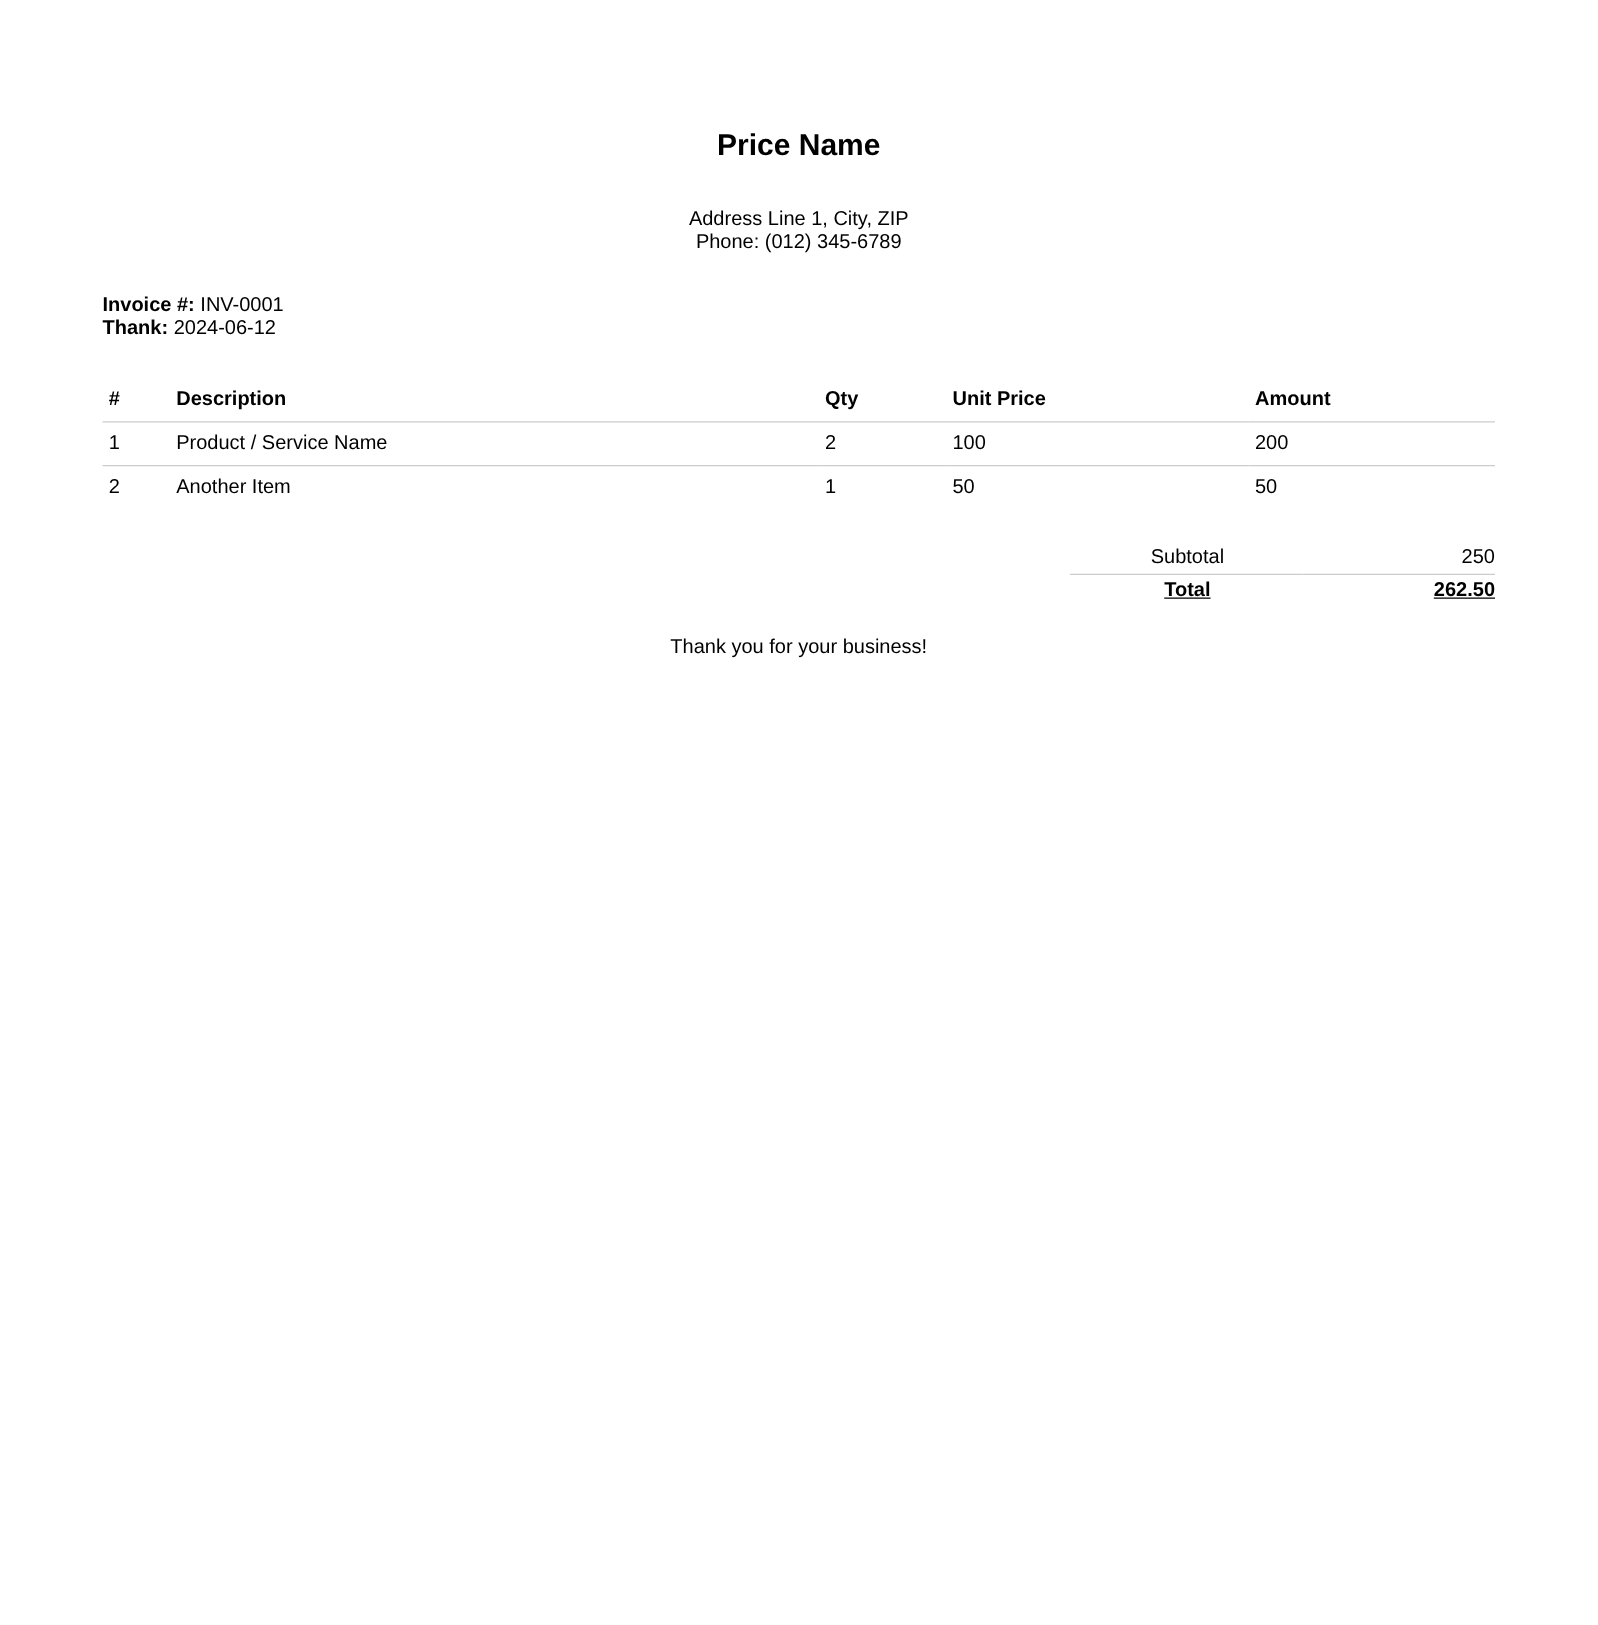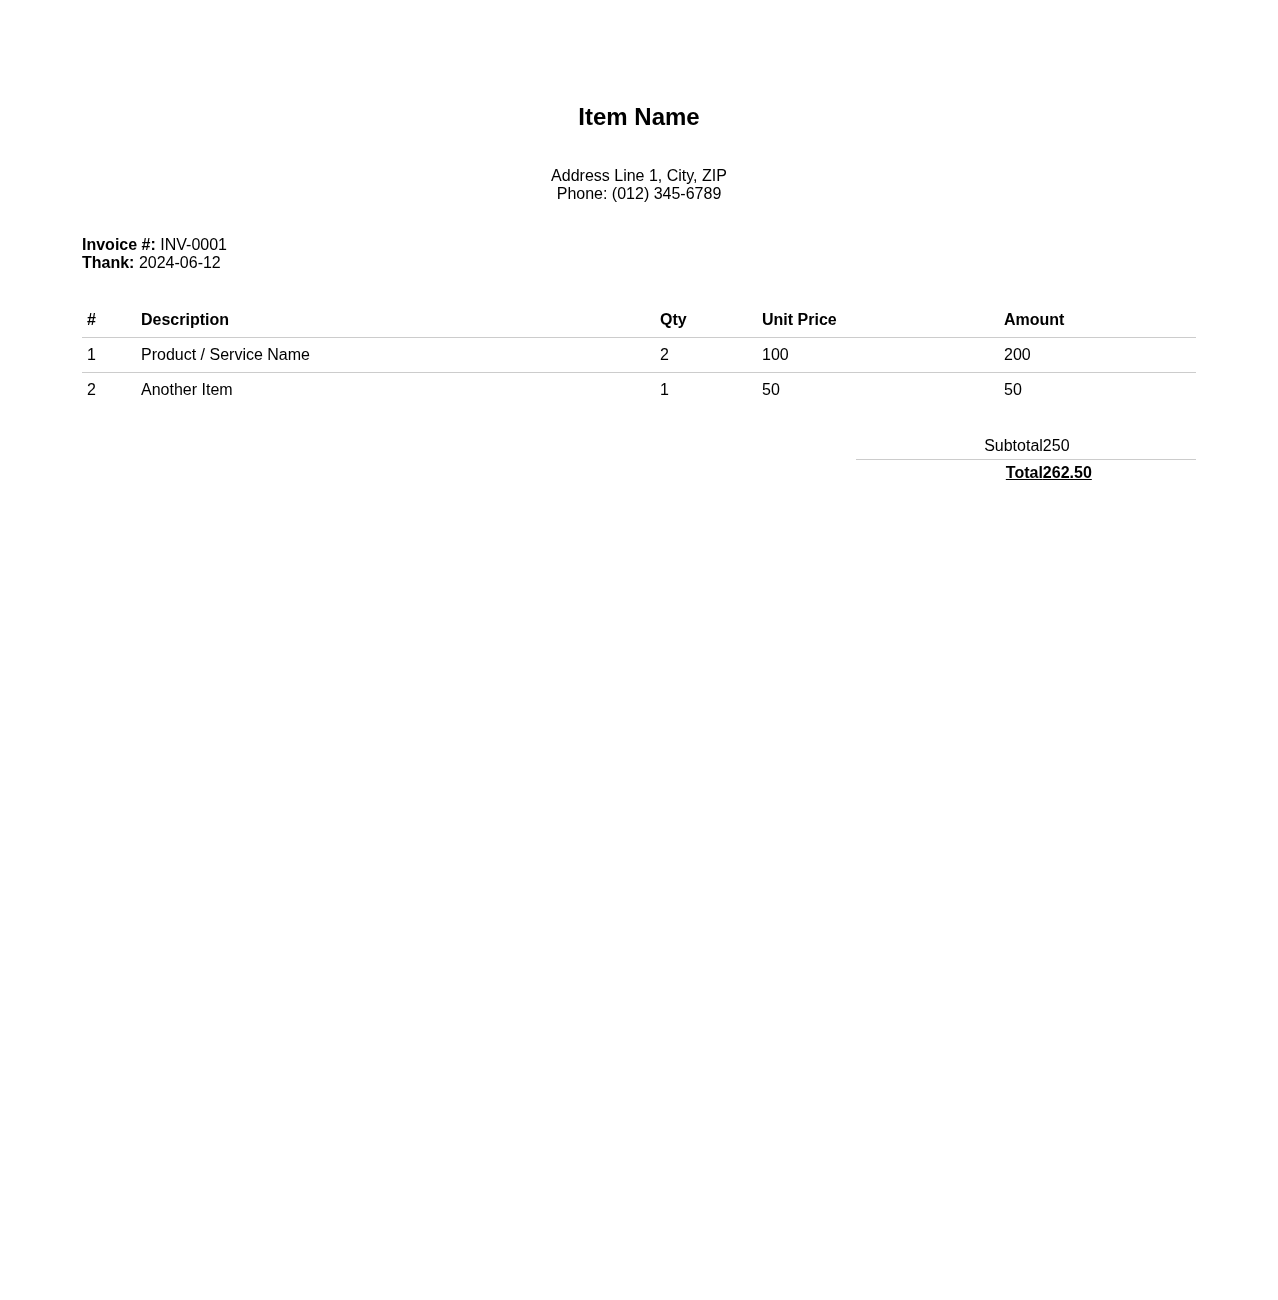--- a/index.html
+++ b/index.html
@@ -78,38 +78,38 @@
     }
     table.totals {
       width: 340px;
       border-collapse: collapse;
     }
     table.totals td {
       padding: 4px 0 4px 0;
       line-height: 18px;
       font-size: 16px;
     }
-    table.totals td.label { text-align: right; padding-left: 1px; }
-    table.totals td.value { }
+    table.totals td.label { text-align: center; padding-left: 1px; }
+    table.totals td.value { text-align: right; }
     table.totals tr.line td { border-bottom: 1px solid #cccccc; }
     table.totals tr.total td { font-weight: bold; text-decoration: underline; }
 
     .thanks {
       text-align: center;
       margin-top: 23px;
       line-height: 18px;
     }
   </style>
 </head>
 <body>
 
 <div class="page">
 
   <div class="shop-header">
-    <h2 class="shop-name">Item Name</h2>
+    <h2 class="shop-name">Price Name</h2>
     <div class="shop-info">
       <div>Address Line 1, City, ZIP</div>
       <div>Phone: (012) 345-6789</div>
     </div>
   </div>
 
   <div class="meta">
     <div class="left">
       <div>
         <span class="b">Invoice #:</span>
@@ -158,14 +158,15 @@
         <td class="value">250</td>
       </tr>
       <tr class="total">
         <td class="label">Total</td>
         <td class="value">262.50</td>
       </tr>
     </tbody>
       </table>
   </div>
 
+  <div class="thanks">Thank you for your business!</div>
 
 </div>
 
 </body></html>

